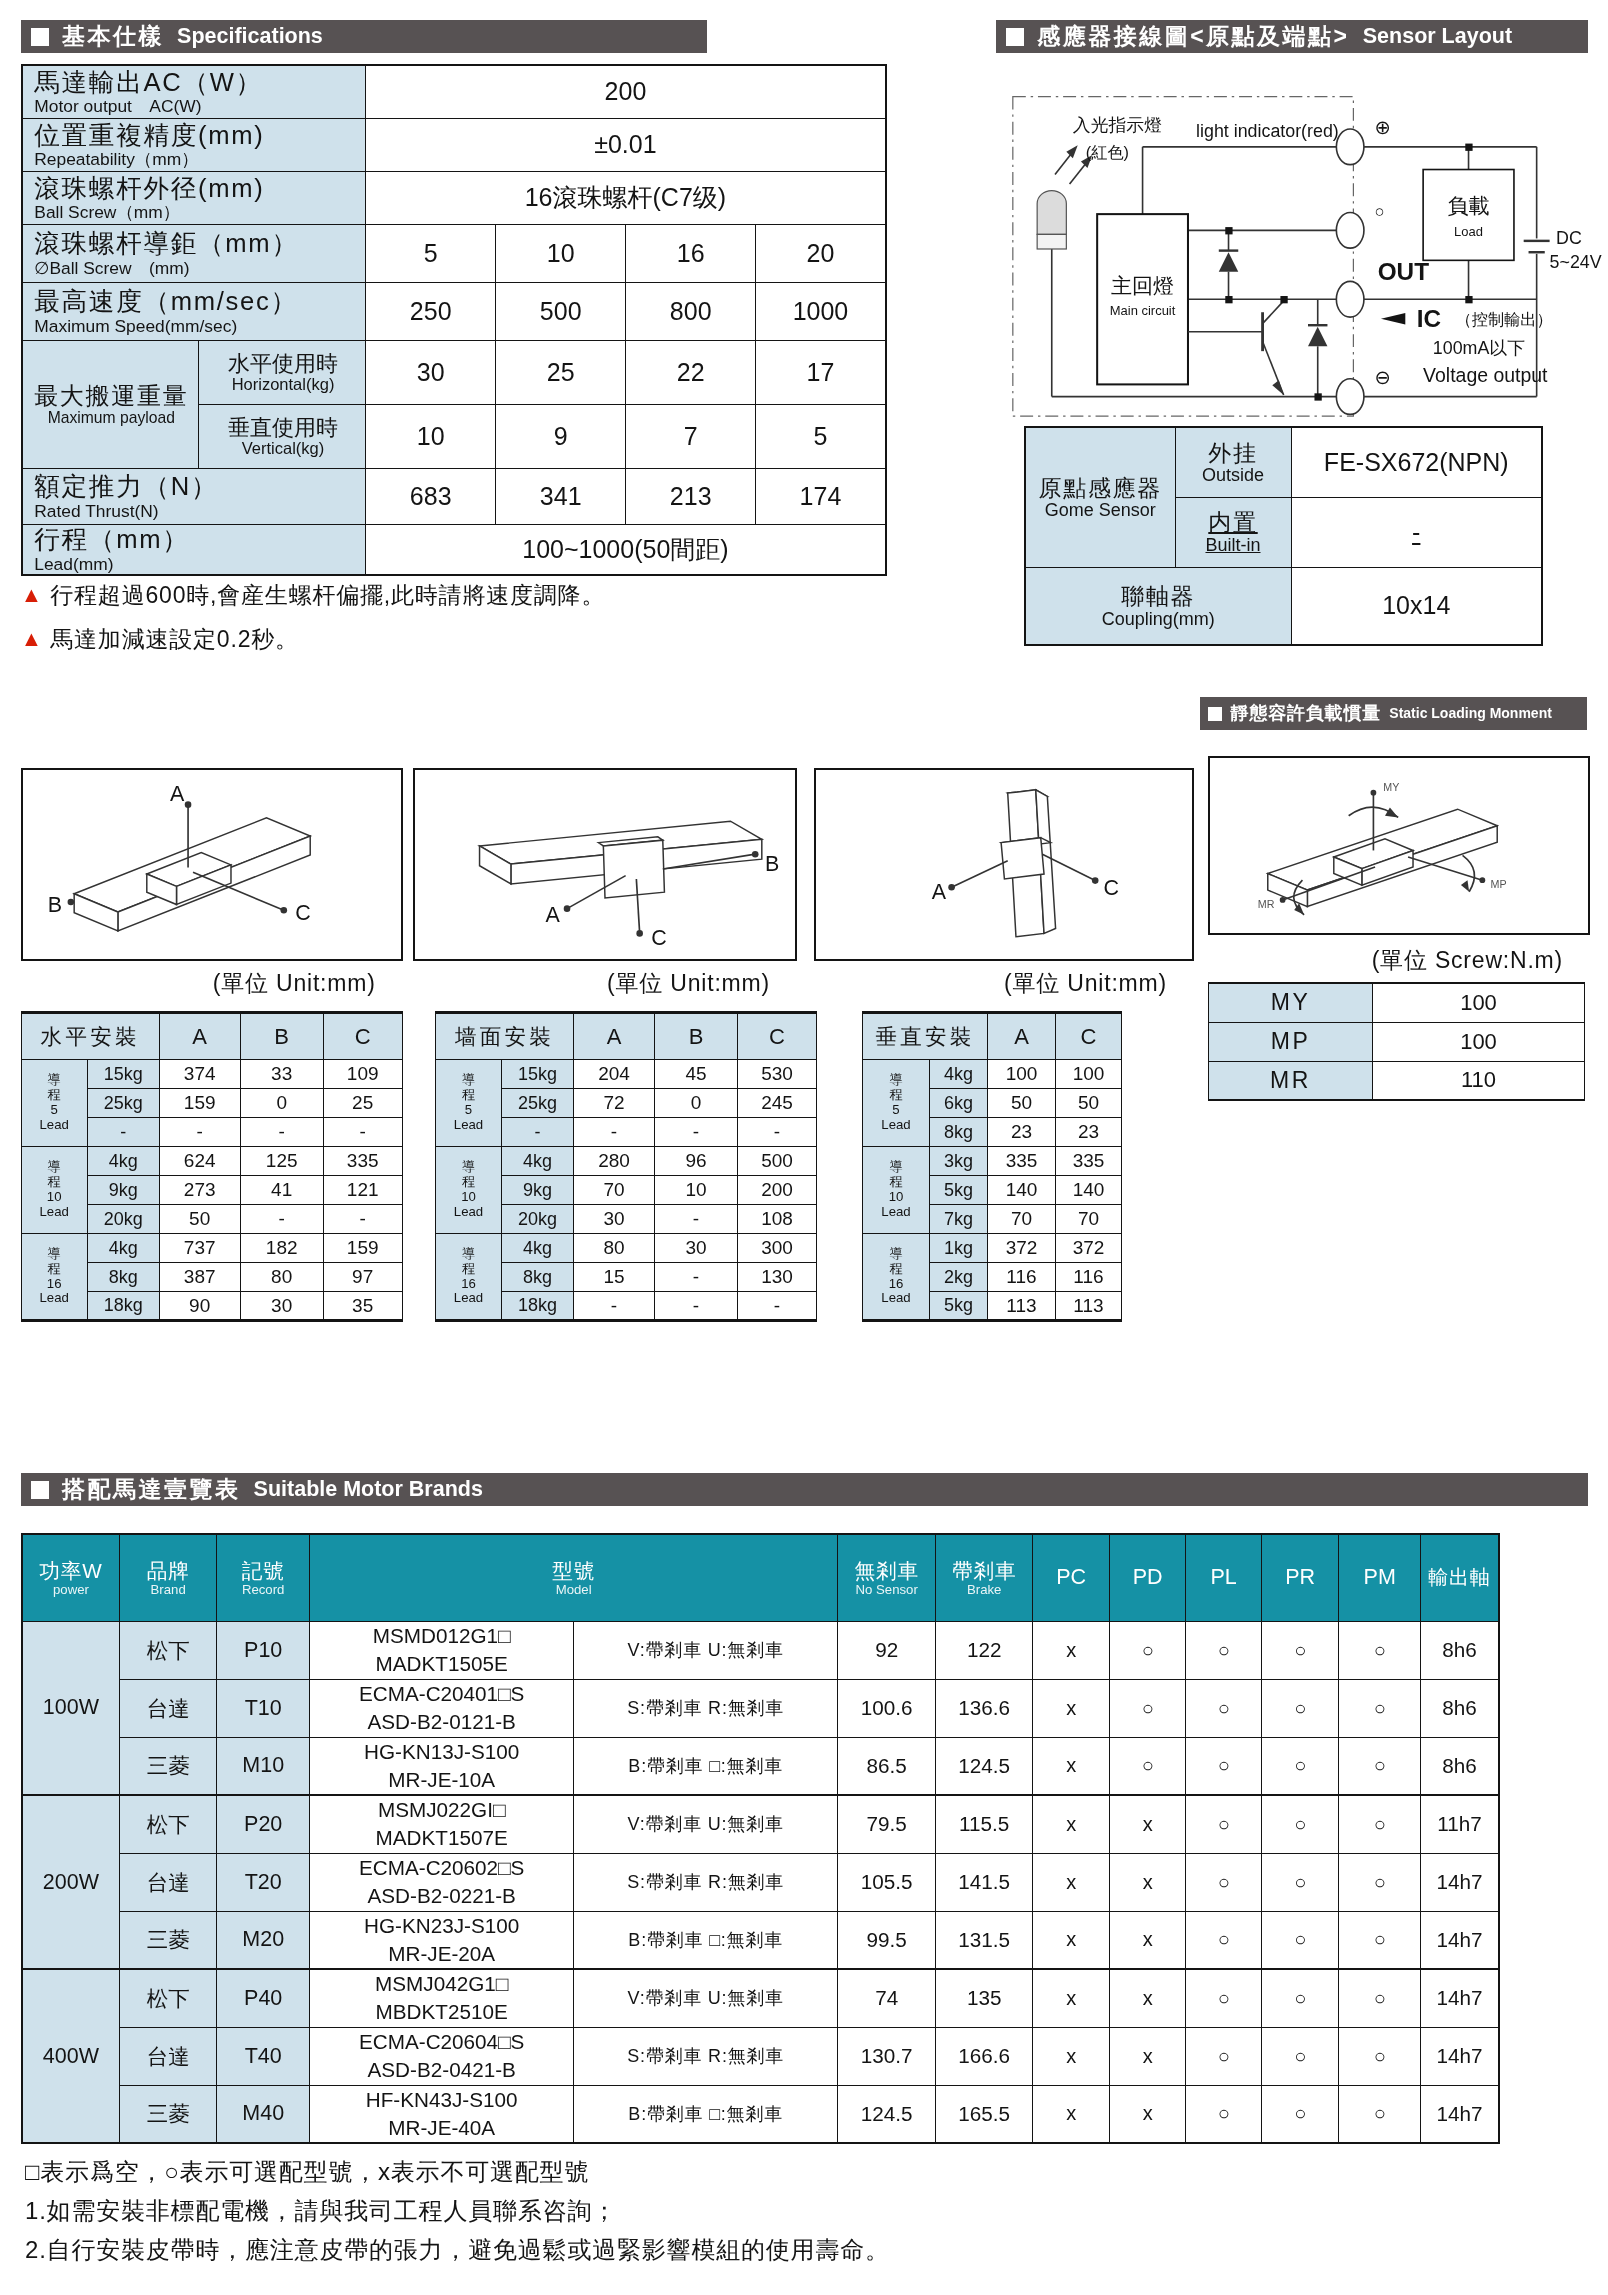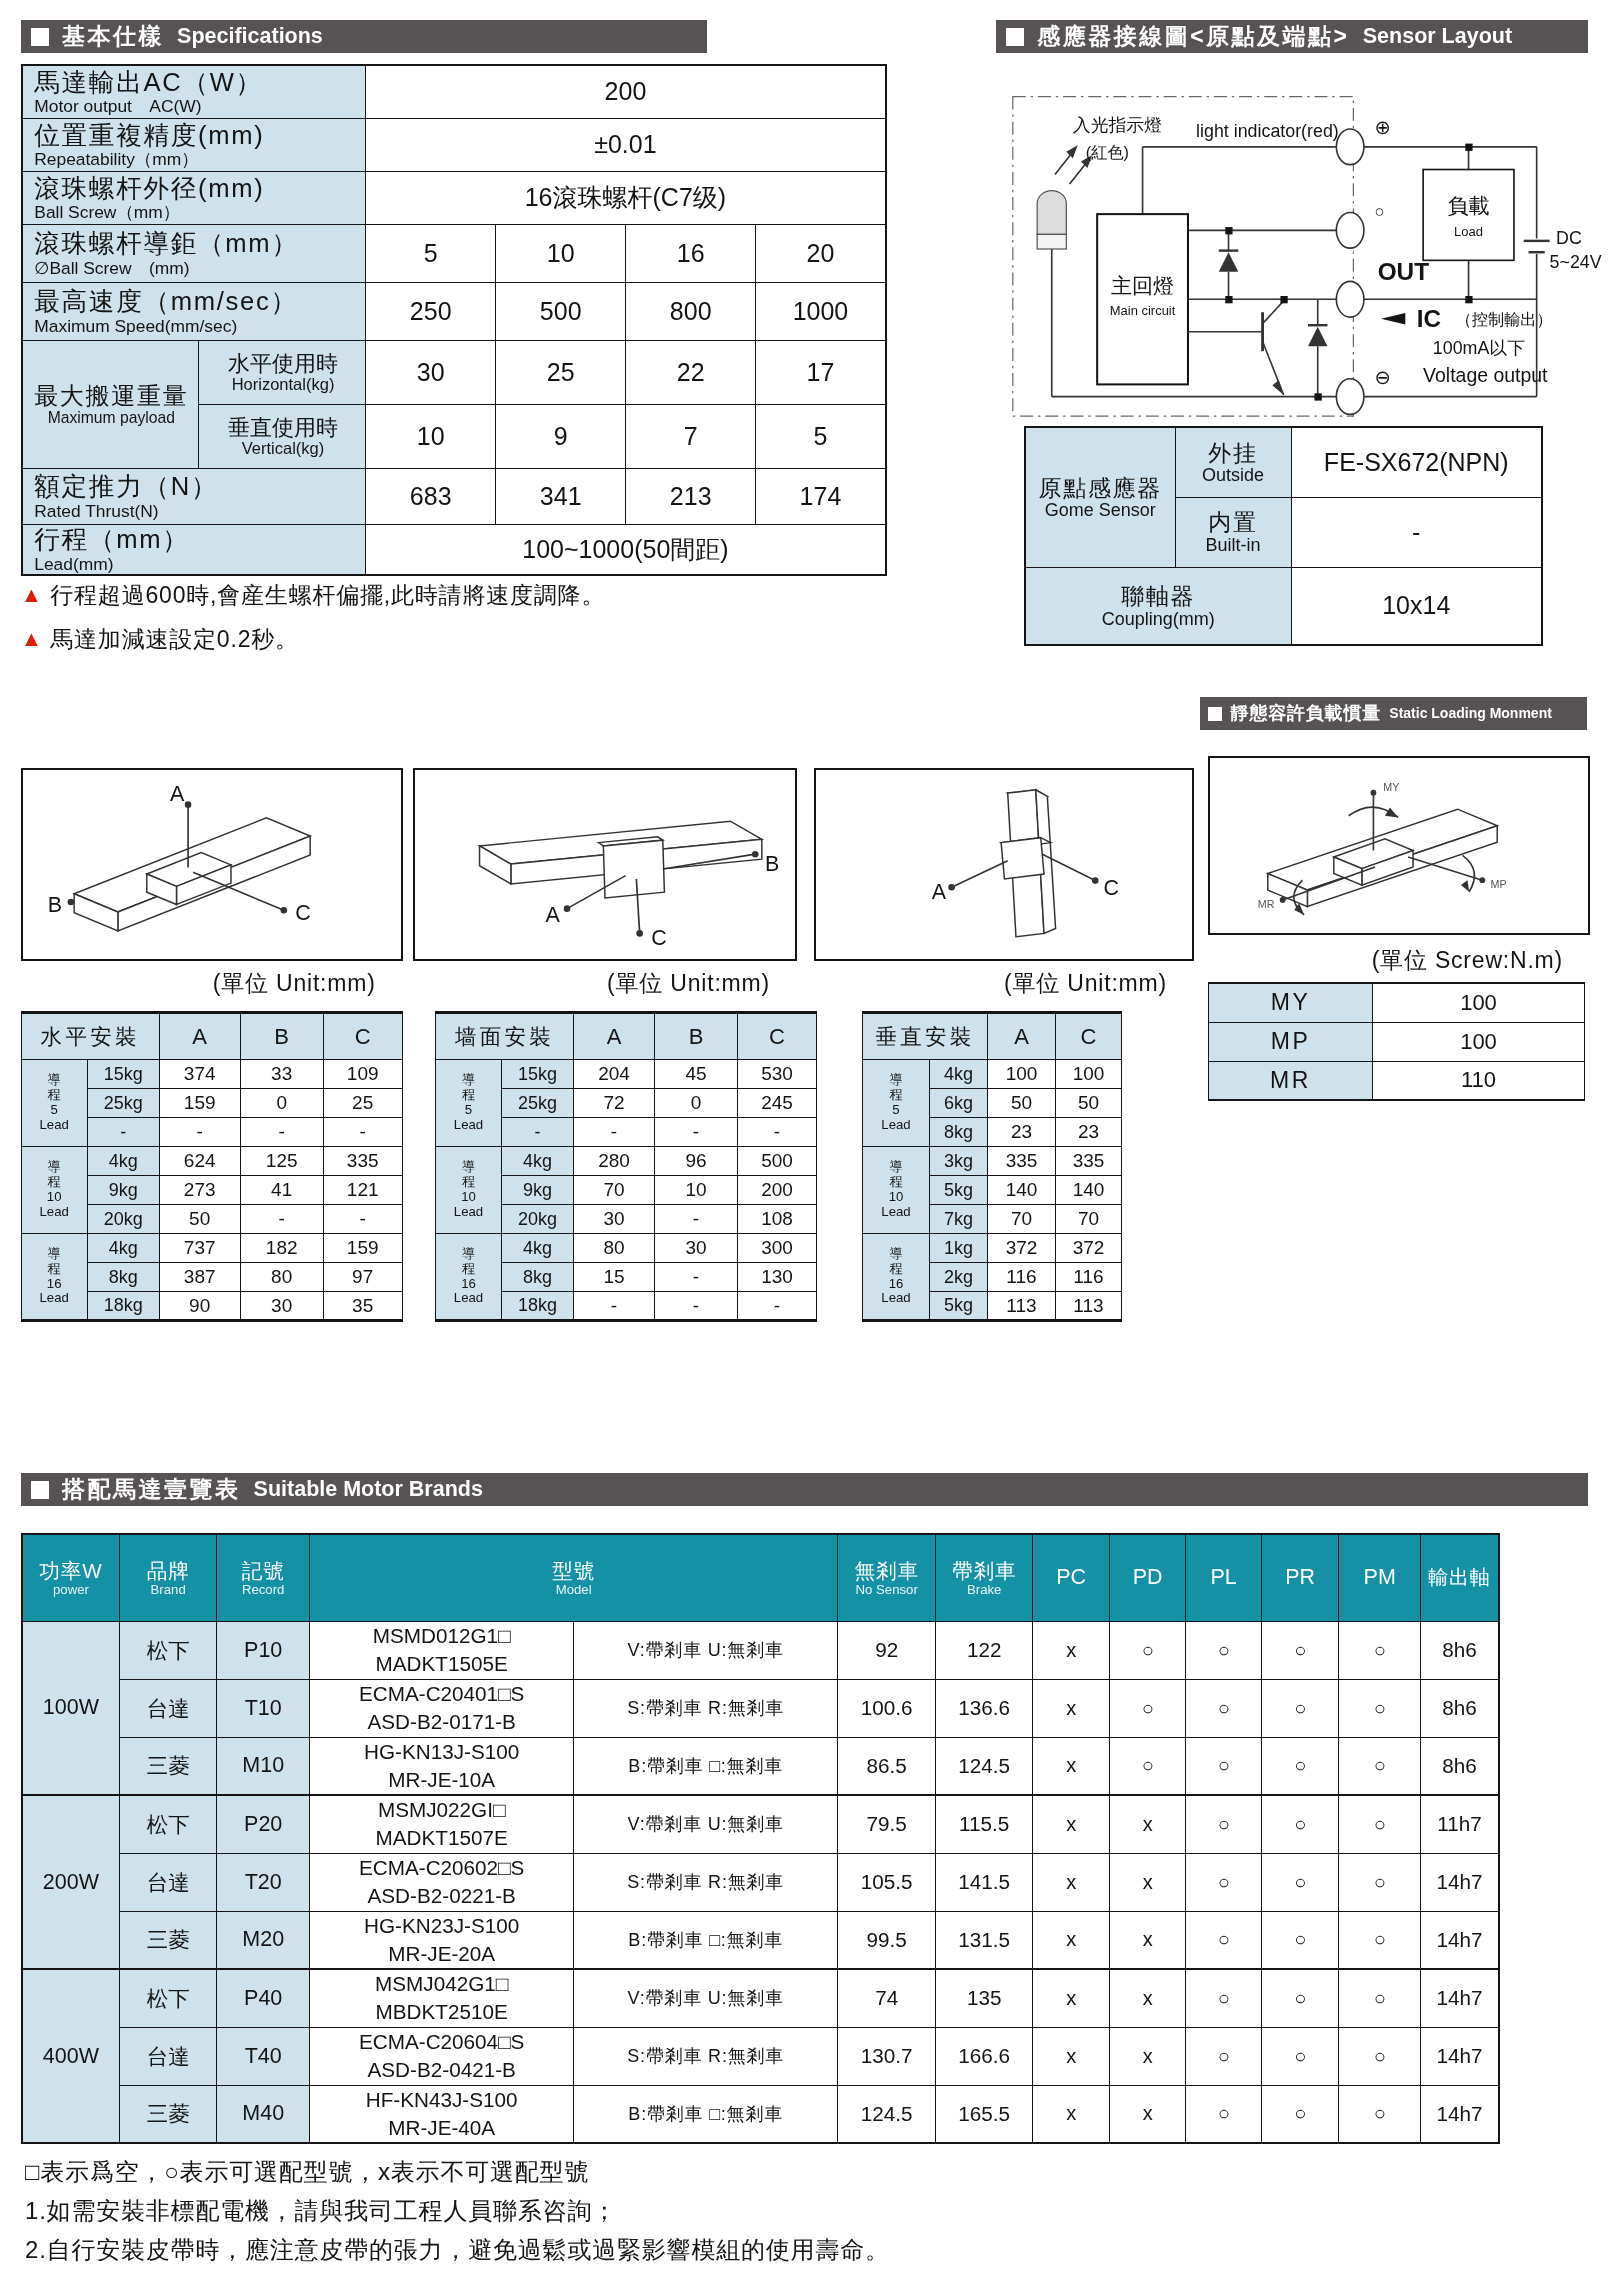--- a/index.html
+++ b/index.html
@@ -248,21 +248,21 @@
             <td class="lb sensor-label" rowspan="2">
               <div class="zh">原點感應器</div>
               <div class="en">Gome Sensor</div>
             </td>
             <td class="lb sensor-label">
               <div class="zh">外挂</div>
               <div class="en">Outside</div>
             </td>
             <td class="sensor-val">FE-SX672(NPN)</td>
           </tr>
-          <tr style="height: 70px;">
+          <tr style="height: 70px; text-decoration: underline;">
             <td class="lb sensor-label">
               <div class="zh">内置</div>
               <div class="en">Built-in</div>
             </td>
             <td class="sensor-val">-</td>
           </tr>
           <tr style="height: 78px;">
             <td class="lb sensor-label" colspan="2">
               <div class="zh">聯軸器</div>
               <div class="en">Coupling(mm)</div>
@@ -622,21 +622,21 @@
             <td class="opt-cell">○</td>
             <td class="opt-cell">○</td>
             <td class="opt-cell">○</td>
             <td class="num-cell">8h6</td>
           </tr>
           <tr style="height: 58px;">
             <td class="lb brand-cell">台達</td>
             <td class="lb record-cell">T10</td>
             <td class="model-cell">
               <div class="model-line">ECMA-C20401□S</div>
-              <div class="model-line">ASD-B2-0171-B</div>
+              <div class="model-line">ASD-B2-0121-B</div>
             </td>
             <td class="note-cell">S:帶剎車 R:無剎車</td>
             <td class="num-cell">100.6</td>
             <td class="num-cell">136.6</td>
             <td class="opt-cell">x</td>
             <td class="opt-cell">○</td>
             <td class="opt-cell">○</td>
             <td class="opt-cell">○</td>
             <td class="opt-cell">○</td>
             <td class="num-cell">8h6</td>

